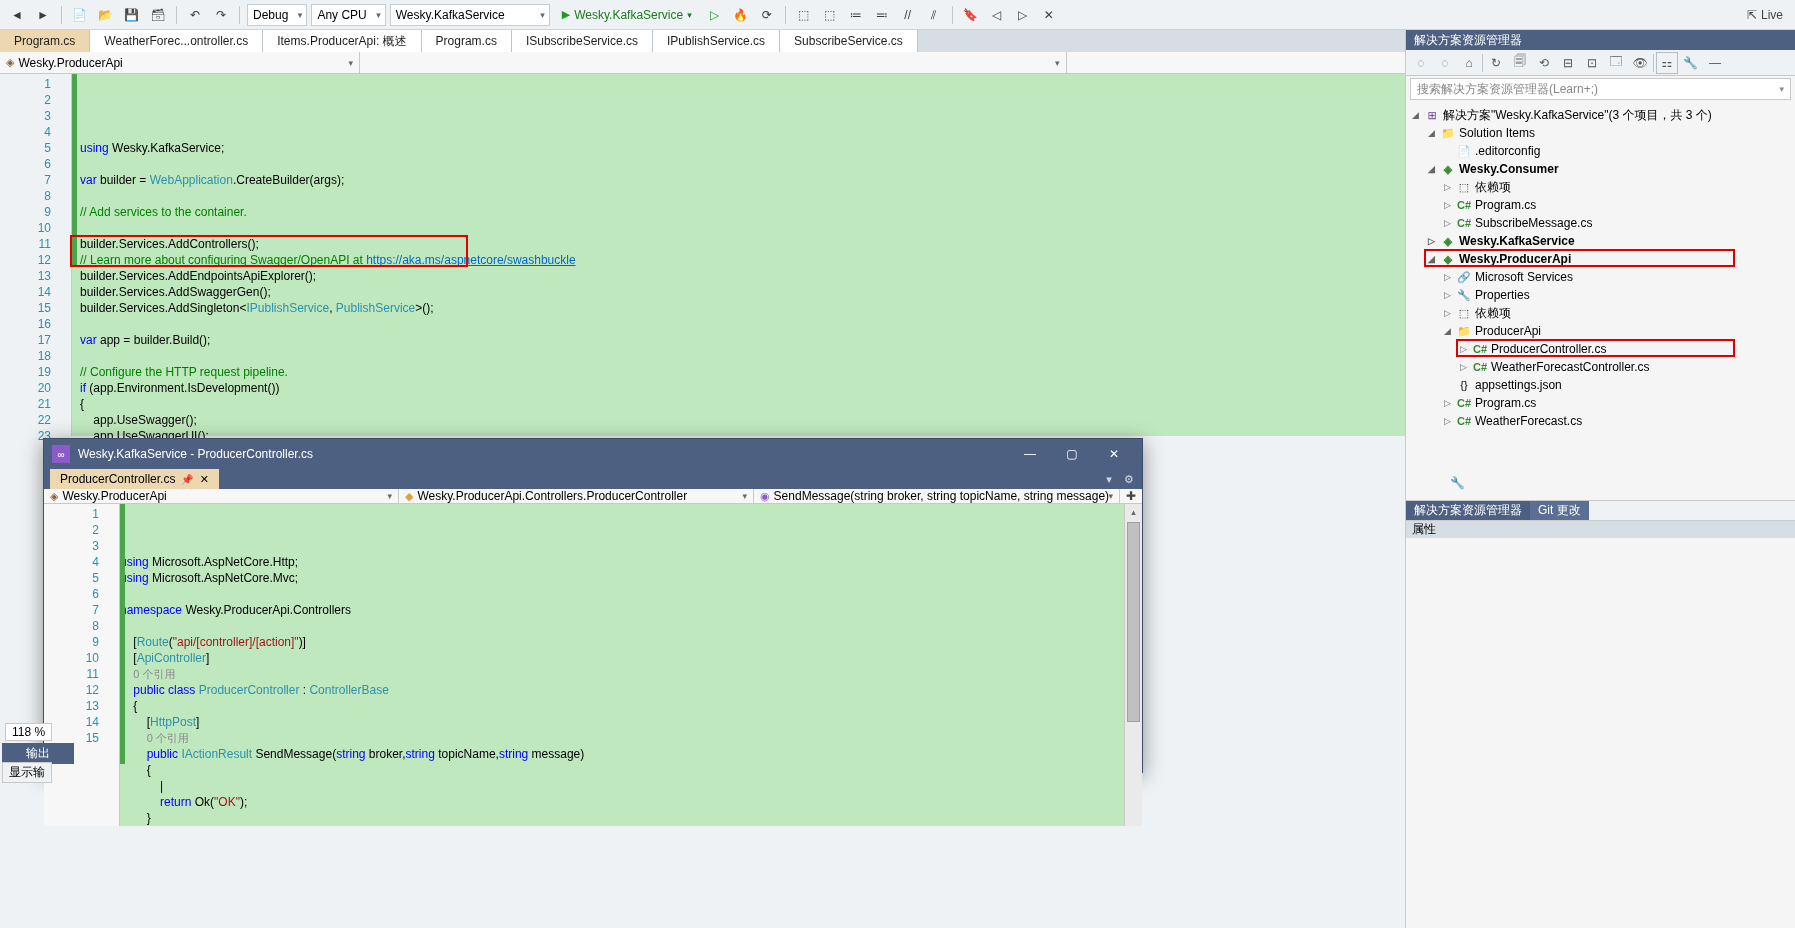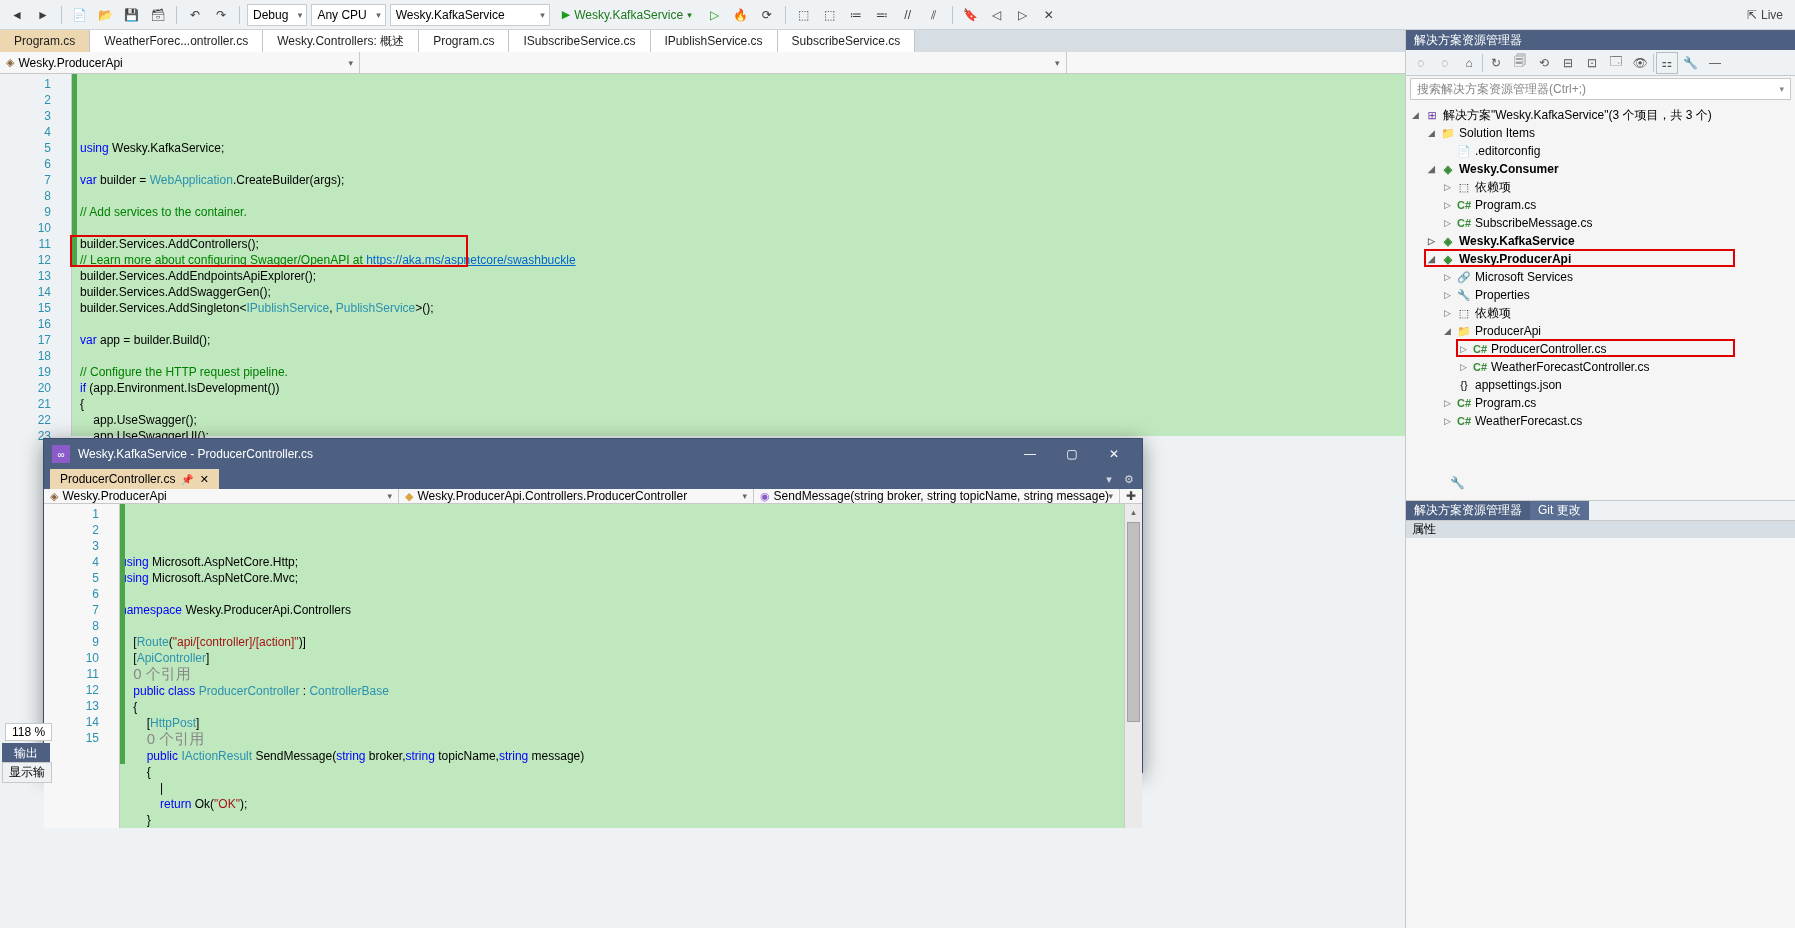--- a/index.html
+++ b/index.html
@@ -84,25 +84,25 @@
 .fw-tabs { height:22px; background:#4d6082; display:flex; align-items:flex-end; padding-left:6px; }
 .fw-tab { height:20px; padding:0 10px; background:#edd7b0; display:flex; align-items:center; gap:6px; cursor:pointer; }
 .fw-tab .pin { font-size:10px; }
 .fw-tab .close { font-size:11px; }
 .fw-tab-right { margin-left:auto; display:flex; gap:2px; padding-right:4px; }
 .fw-tab-right span { width:18px; height:20px; display:flex; align-items:center; justify-content:center; color:#d0d6e0; cursor:pointer; font-size:11px; }
 .fw-nav { height:22px; background:#f7f7f7; border-bottom:1px solid #c9c9c9; display:flex; }
 .fw-editor { flex:1; display:flex; background:#c0e8be; position:relative; }
 .fw-gutter { width:76px; background:#f7f7f7; border-right:1px solid #c9c9c9; text-align:right; padding-right:20px; color:#2b91af; font-family:Consolas,monospace; line-height:16px; padding-top:2px; position:relative; }
 .fw-code { flex:1; font-family:Consolas,monospace; line-height:16px; padding:2px 0 0 0; white-space:pre; position:relative; }
-.ref-txt { color:#888; font-size:15px; }
+.ref-txt { color:#888; font-size:11px; }
 
 
 .zoom-badge { position:absolute; left:5px; top:723px; background:#fff; border:1px solid #c9c9c9; padding:1px 6px; }
-.output-tab { position:absolute; left:2px; top:743px; background:#4d6082; color:#fff; padding:2px 12px; }
+.output-tab { position:absolute; left:2px; top:743px; background:#4d6082; color:#fff; padding:2px 24px; }
 .hint-tab { position:absolute; left:2px; top:762px; background:#eef2f4; border:1px solid #c9c9c9; padding:1px 6px; }
 
 .wrench { position:absolute; right:330px; top:476px; color:#666; }
 </style>
 </head>
 <body>
 
 <div class="top-toolbar">
   <span class="tb-btn">◄</span>
   <span class="tb-btn">►</span>
@@ -151,21 +151,21 @@
 </div>
 
 <div class="tab-bar">
   <div class="doc-tab active">
       <span>Program.cs</span>
     </div>
   <div class="doc-tab">
       <span>WeatherForec...ontroller.cs</span>
     </div>
   <div class="doc-tab">
-      <span>Wesky.Controllers: 概述</span>
+      <span>Items.ProducerApi: 概述</span>
     </div>
   <div class="doc-tab">
       <span>Program.cs</span>
     </div>
   <div class="doc-tab">
       <span>ISubscribeService.cs</span>
     </div>
   <div class="doc-tab">
       <span>IPublishService.cs</span>
     </div>
@@ -245,21 +245,21 @@
     <span class="pb">⊟</span>
     <span class="pb">⊡</span>
     <span class="pb">🗔</span>
     <span class="pb">👁</span>
     <span style="width:1px;height:18px;background:#c0c7cc"></span>
     <span class="pb boxed">⚏</span>
     <span class="pb">🔧</span>
     <span class="pb">—</span>
   </div>
   <div class="panel-search">
-      <span>搜索解决方案资源管理器(Ctrl+;)</span>
+      <span>搜索解决方案资源管理器(Learn+;)</span>
     </div>
   <div class="tree">
     <div class="tree-row">
         <span class="exp">◢</span>
         <span class="ico2 ic-sln">⊞</span>
         <span>解决方案"Wesky.KafkaService"(3 个项目，共 3 个)</span>
       </div>
     <div id="tree-items">
         <div class="tree-row" style="padding-left: 22px; position: relative;">
           <span class="exp">◢</span>

